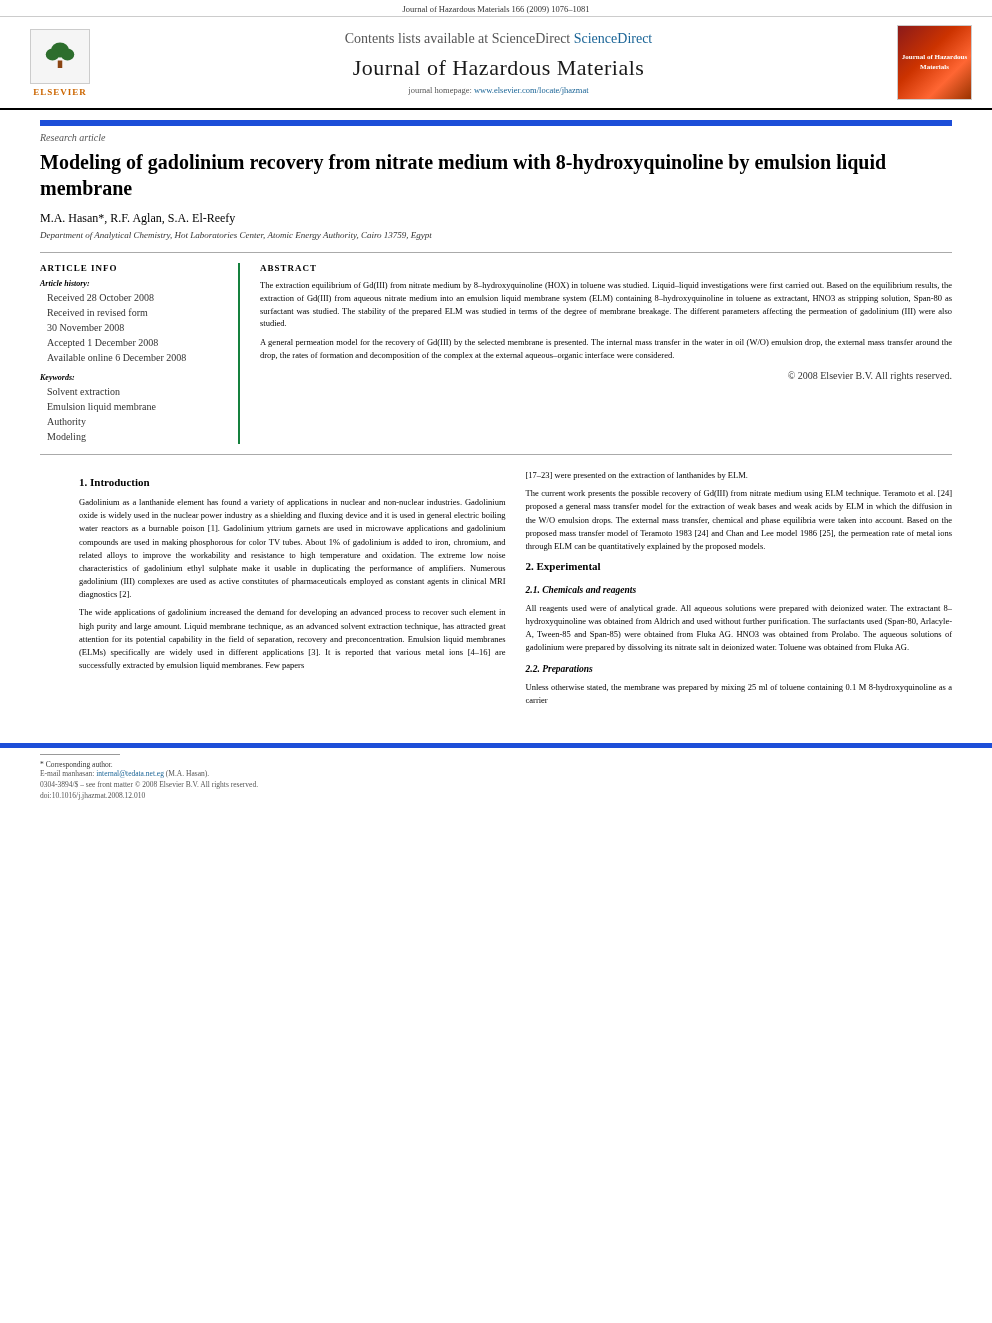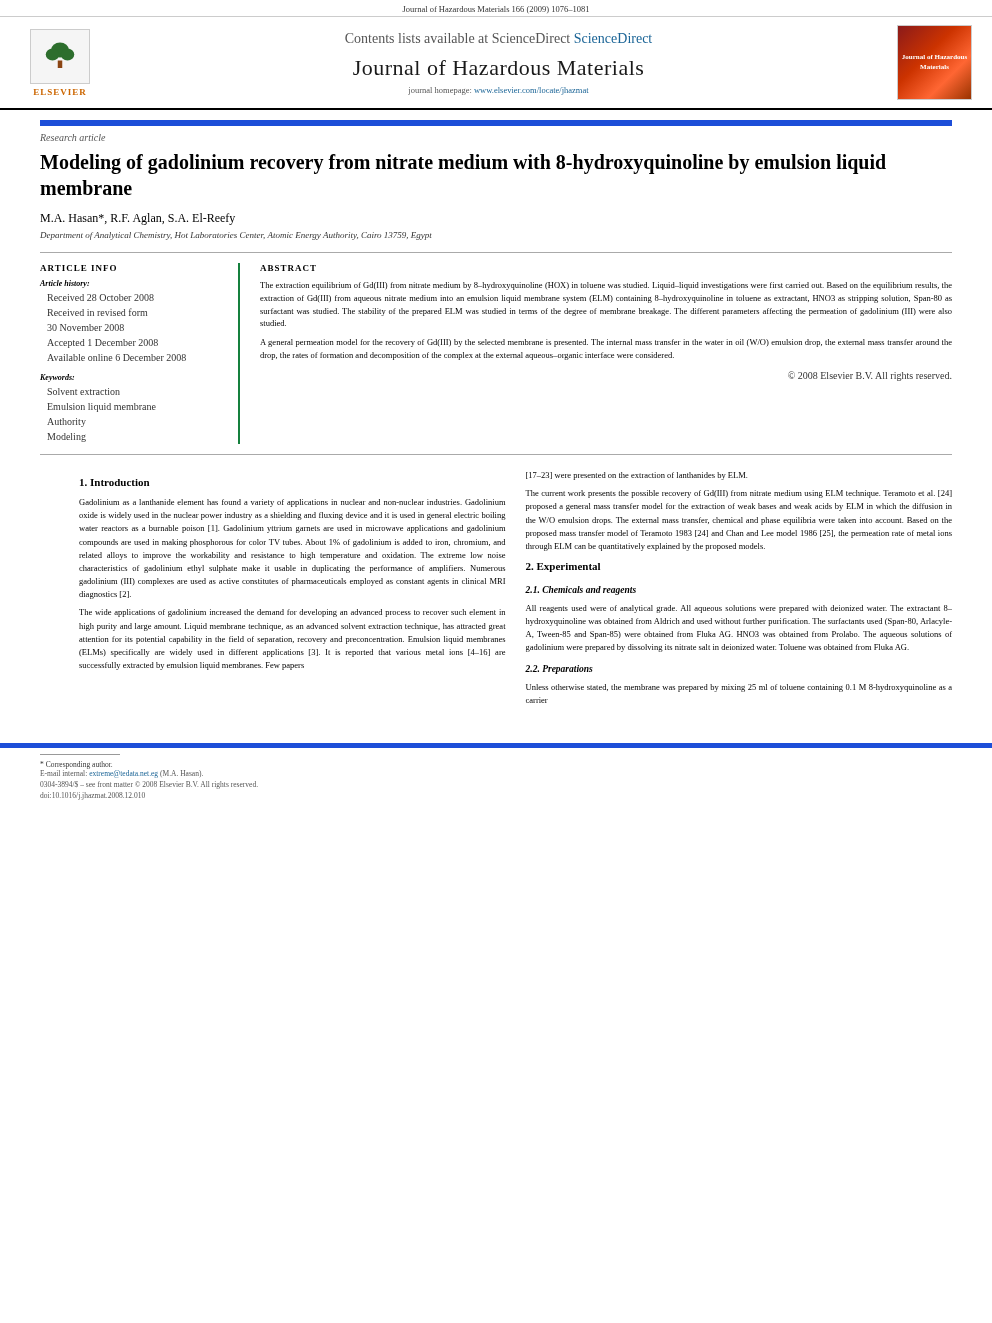--- a/index.html
+++ b/index.html
@@ -401,19 +401,19 @@
       <p class="body-text">Unless otherwise stated, the membrane was prepared by mixing 25 ml of toluene containing 0.1 M 8-hydroxyquinoline as a carrier</p>
     </div>
   </div>
 
 </div>
 
 <div class="page-footer">
   <hr class="footer-rule">
   <div class="footnote-star">* Corresponding author.</div>
   <div class="footer-line">
-    <span>E-mail internal:</span>
-    <span class="ref-blue">extreme@tedata.net.eg</span>
+    <span>E-mail manhasan:</span>
+    <span class="ref-blue">internal@tedata.net.eg</span>
     <span>(M.A. Hasan).</span>
   </div>
   <div class="footer-line">0304-3894/$ – see front matter © 2008 Elsevier B.V. All rights reserved.</div>
   <div class="footer-line">doi:10.1016/j.jhazmat.2008.12.010</div>
 </div>
 
 </body></html>

